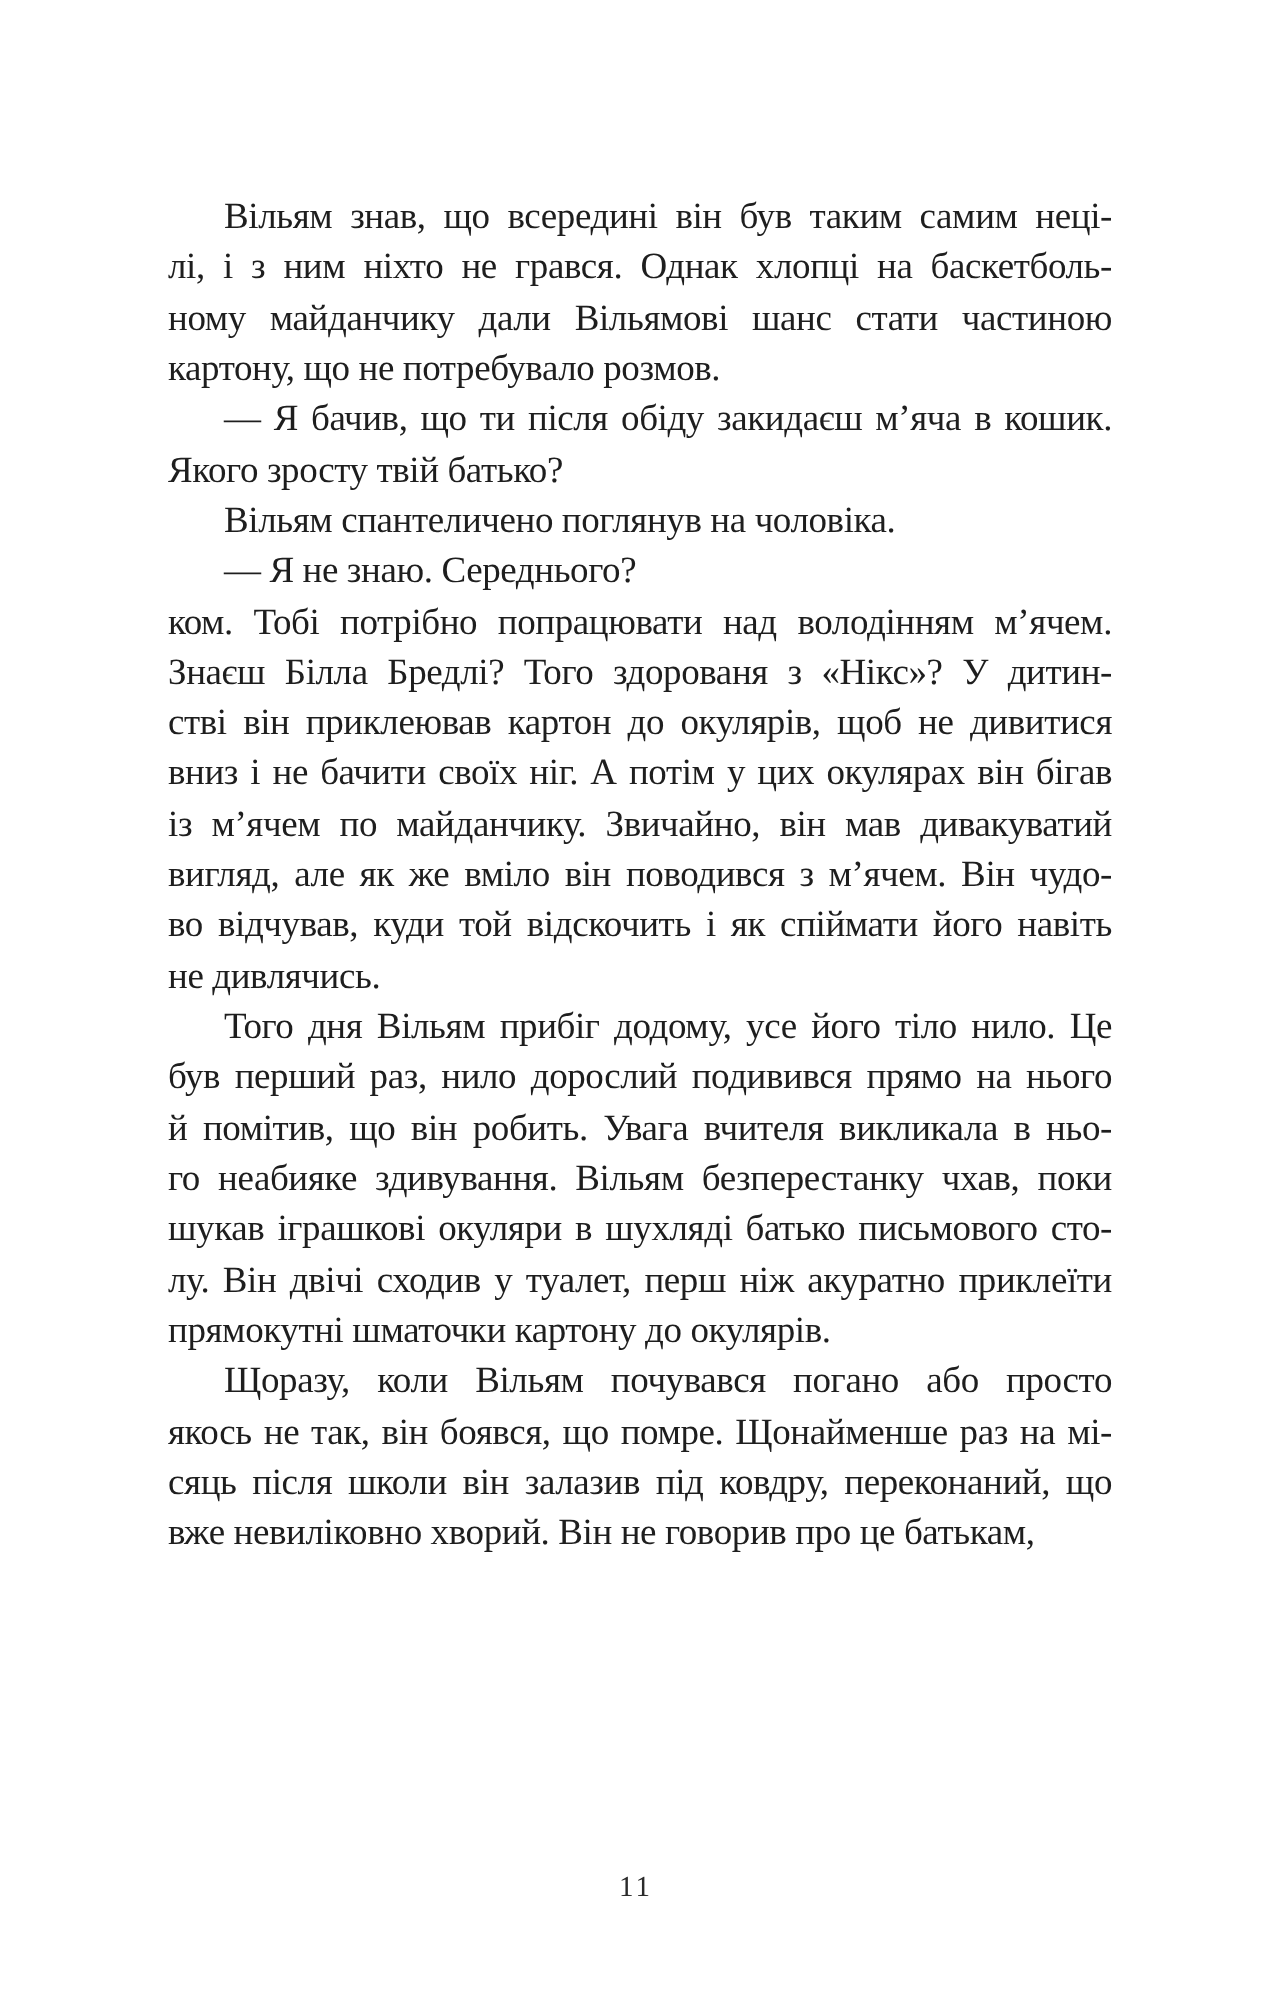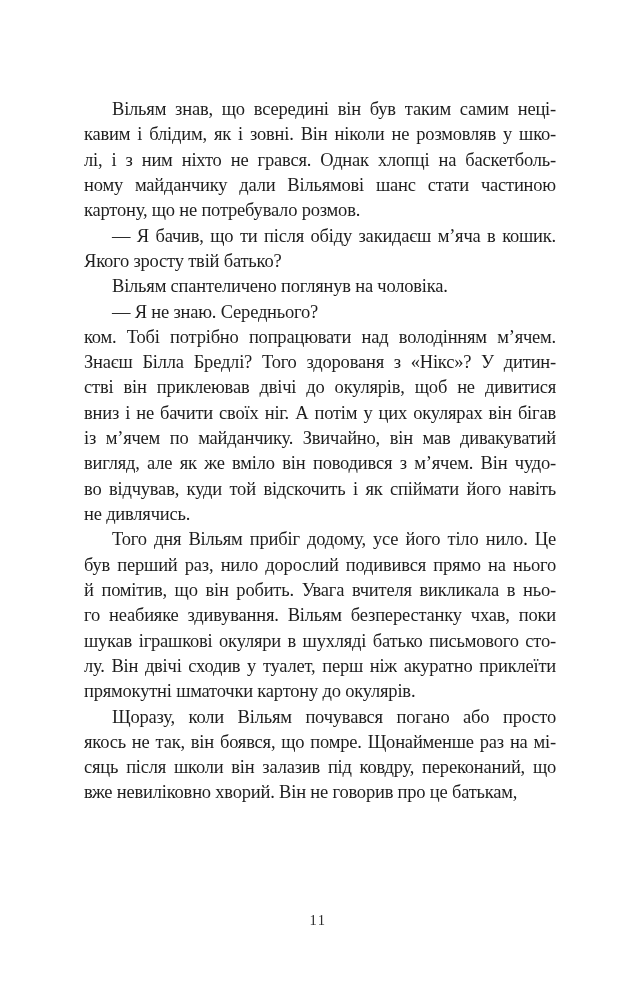--- a/index.html
+++ b/index.html
@@ -45,53 +45,52 @@
   .line.j {
     text-align-last: justify;
   }
   .line.indent {
     text-indent: 28px;
   }
   .page-number {
     position: absolute;
     left: 0;
     right: 0;
-    top: 912px;
+    top: 936px;
     text-align: center;
     font-size: 14.5px;
     letter-spacing: 1.5px;
     color: #2b2b2b;
   }
 </style>
 </head>
 <body>
 
 <div class="page">
   <main class="text-block">
       <div class="paragraph">
         <div class="line j indent">Вільям знав, що всередині він був таким самим неці-</div>
-        <div class="line j">кавим і блідим, як і зовні. Він ніколи не розмовляв у шко-</div>
         <div class="line j">лі, і з ним ніхто не грався. Однак хлопці на баскетболь-</div>
         <div class="line j">ному майданчику дали Вільямові шанс стати частиною</div>
         <div class="line">картону, що не потребувало розмов.</div>
       </div>
       <div class="paragraph">
         <div class="line j indent">— Я бачив, що ти після обіду закидаєш м’яча в кошик.</div>
         <div class="line">Якого зросту твій батько?</div>
       </div>
       <div class="paragraph">
         <div class="line indent">Вільям спантеличено поглянув на чоловіка.</div>
       </div>
       <div class="paragraph">
         <div class="line indent">— Я не знаю. Середнього?</div>
       </div>
       <div class="paragraph">
         <div class="line j">ком. Тобі потрібно попрацювати над володінням м’ячем.</div>
         <div class="line j">Знаєш Білла Бредлі? Того здорованя з «Нікс»? У дитин-</div>
-        <div class="line j">стві він приклеював двічі до окулярів, щоб не дивитися</div>
+        <div class="line j">стві він приклеював картон до окулярів, щоб не дивитися</div>
         <div class="line j">вниз і не бачити своїх ніг. А потім у цих окулярах він бігав</div>
         <div class="line j">із м’ячем по майданчику. Звичайно, він мав дивакуватий</div>
         <div class="line j">вигляд, але як же вміло він поводився з м’ячем. Він чудо-</div>
         <div class="line j">во відчував, куди той відскочить і як спіймати його навіть</div>
         <div class="line">не дивлячись.</div>
       </div>
       <div class="paragraph">
         <div class="line j indent">Того дня Вільям прибіг додому, усе його тіло нило. Це</div>
         <div class="line j">був перший раз, нило дорослий подивився прямо на нього</div>
         <div class="line j">й помітив, що він робить. Увага вчителя викликала в ньо-</div>

